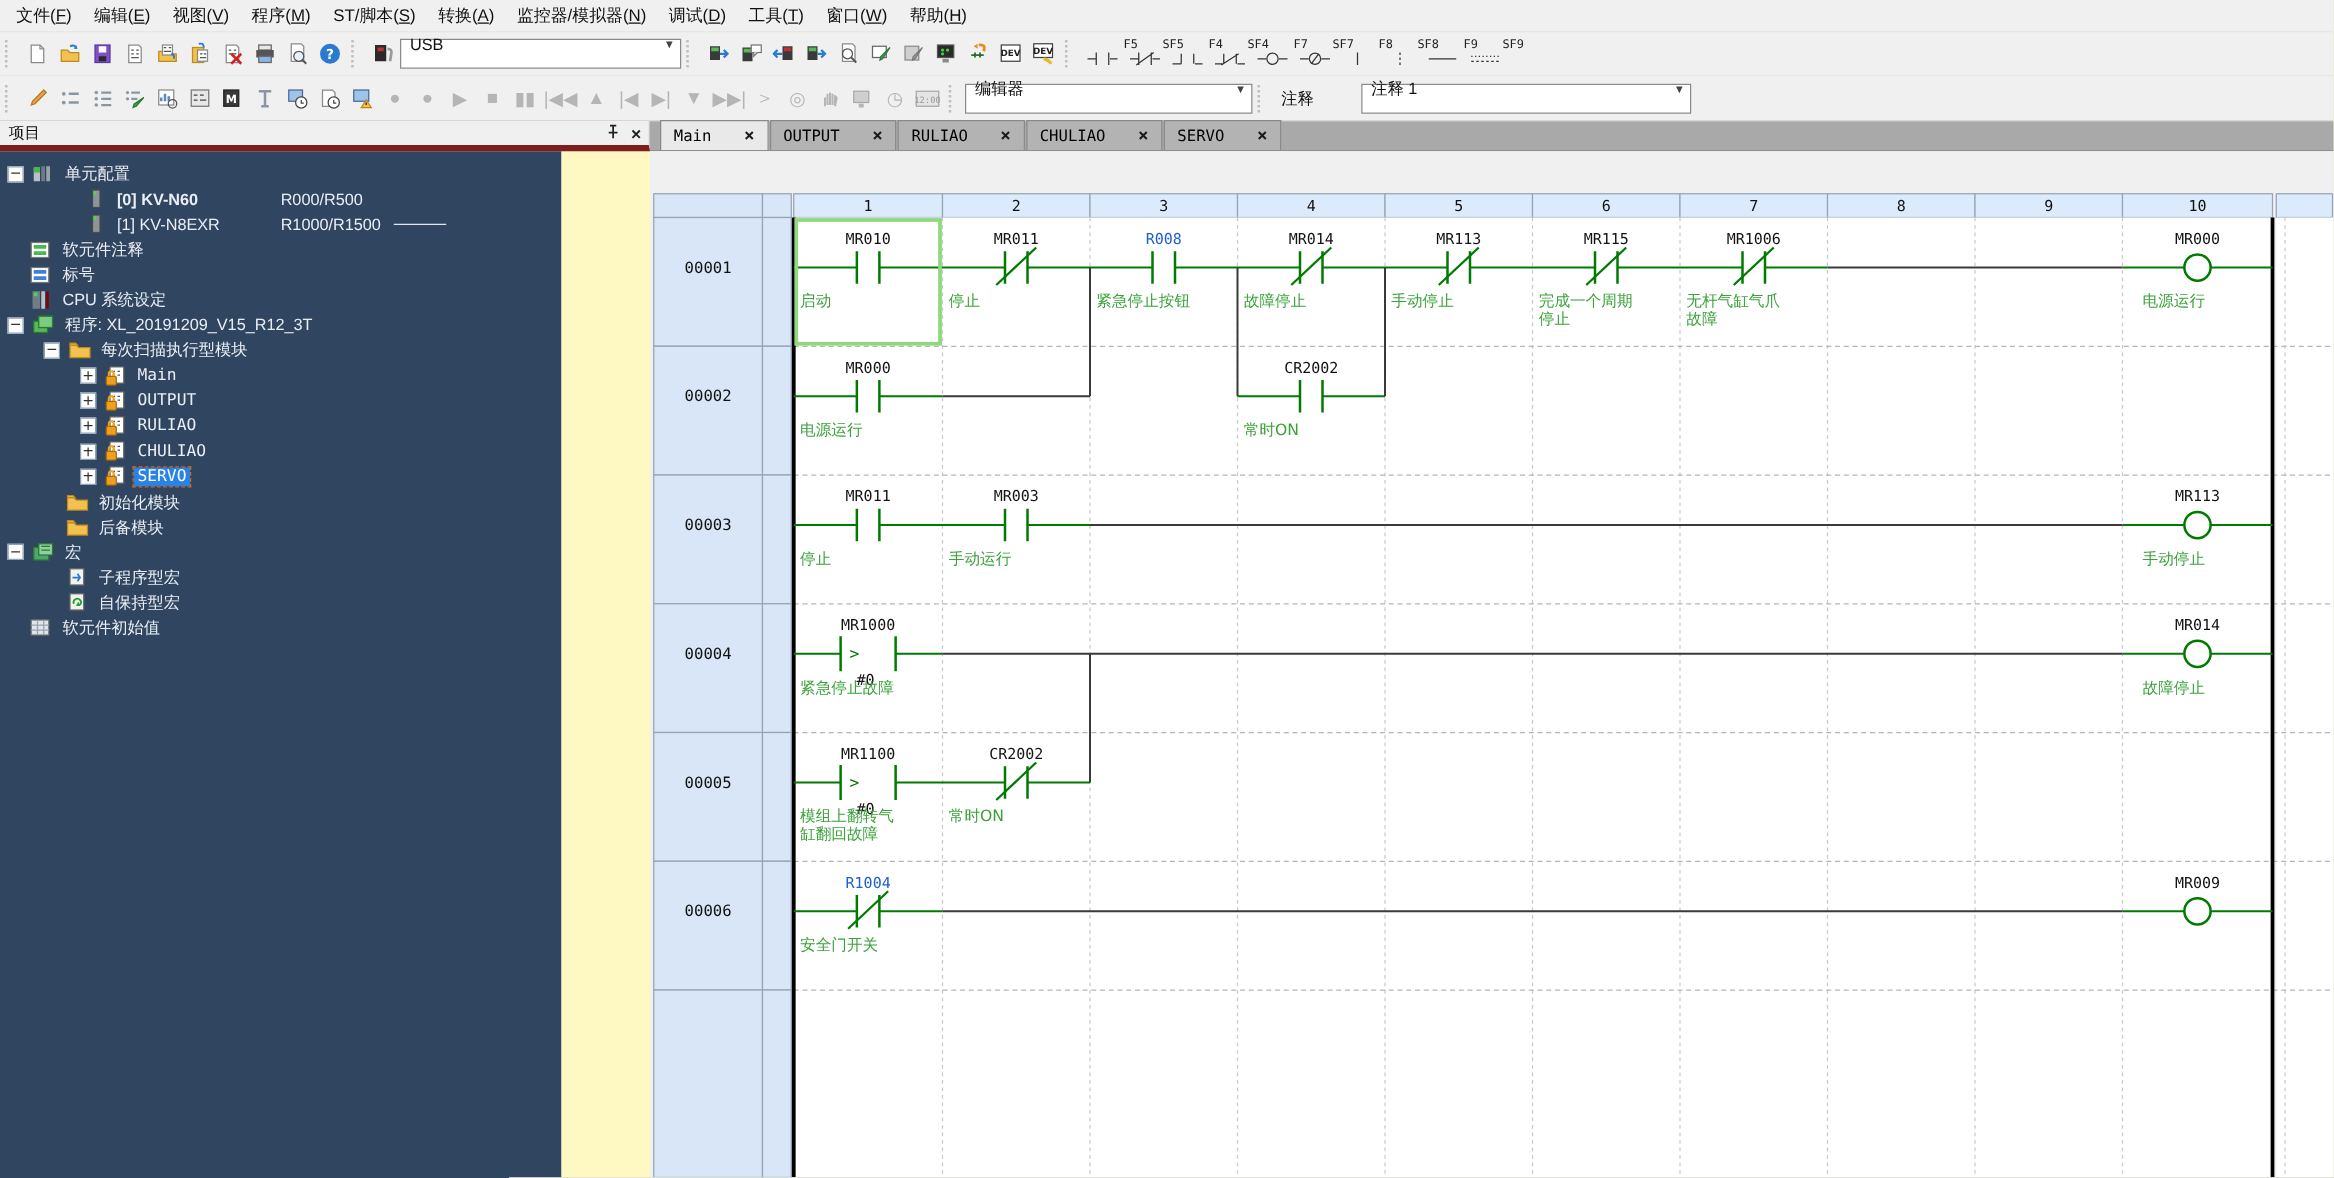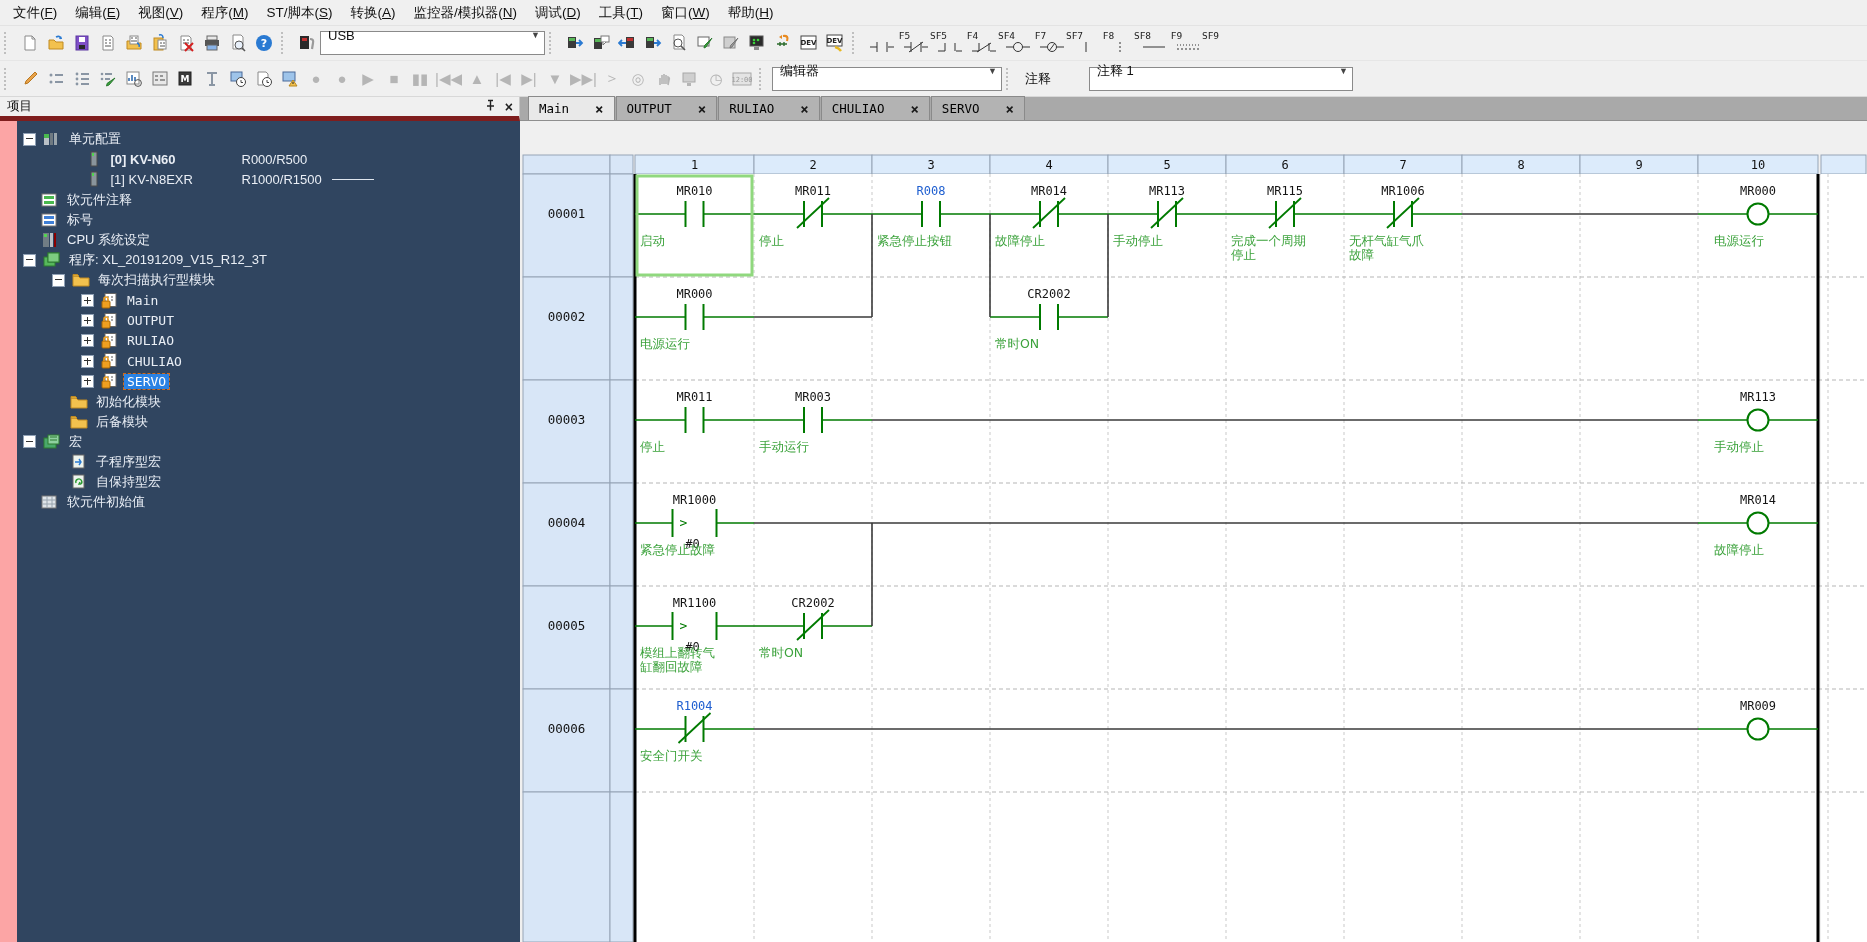--- a/index.html
+++ b/index.html
@@ -1,16 +1,16 @@
 <!DOCTYPE html>
 <html><head>
 <meta charset="utf-8">
 <style>
   html,body{margin:0;padding:0;background:#d4d0c8;}
-  #app{position:relative;width:1867px;height:942px;background:#fca5a5;overflow:hidden;
+  #app{position:relative;width:1867px;height:942px;background:#fef9c3;overflow:hidden;
        font-family:"Liberation Sans","DejaVu Sans",sans-serif;font-size:13px;color:#111;}
   .abs{position:absolute;}
   
   #menubar{left:0;top:0;width:1867px;height:26px;background:#f0f0f0;border-bottom:1px solid #e3e3e3;
            display:flex;align-items:center;padding-left:4px;box-sizing:border-box;}
   .menu-item{padding:3px 9px;font-size:13.5px;color:#111;white-space:nowrap;}
   .menu-item u{text-decoration:underline;}
   
   .toolbar{left:0;width:1867px;background:#f0f0f0;display:flex;align-items:center;box-sizing:border-box;}
   #toolbar1{top:26px;height:35px;border-bottom:1px solid #e6e6e6;}
@@ -32,21 +32,21 @@
   #panel-title{margin-left:7px;font-size:12.5px;}
   #panel-title-btns{margin-left:auto;display:flex;align-items:center;margin-right:6px;gap:8px;}
   .title-btn{font-size:14px;font-weight:700;color:#222;line-height:14px;}
   #tabbar{left:520px;top:97px;width:1347px;height:24px;background:#a9a9a9;border-bottom:1px solid #8f8f8f;
           display:flex;align-items:flex-end;box-sizing:border-box;}
   .tab{height:23px;display:flex;align-items:center;padding:0 10px;border:1px solid #8a8a8a;border-bottom:none;
        background:#b3b3b3;font-family:"DejaVu Sans Mono",monospace;font-size:12.5px;color:#000;margin-right:1px;}
   .tab.active{background:#e9e9e9;}
   .tab .tab-close{margin-left:26px;font-weight:700;font-size:14px;color:#1a1a1a;}
   
-  #project-panel{left:0;top:121px;width:520px;height:821px;background:#304560;overflow:hidden;margin-left:17px;}
+  #project-panel{left:0;top:121px;width:449px;height:821px;background:#304560;overflow:hidden;}
   #tree{padding-top:8px;}
   .trow{height:20.2px;display:flex;align-items:center;color:#e9eef5;font-size:13px;white-space:nowrap;}
   .ebox{width:11px;height:11px;background:#fff;border:1px solid #8fa0b5;position:relative;flex:0 0 auto;}
   .ebox:before{content:"";position:absolute;left:2px;top:4.5px;width:7px;height:1px;background:#333;}
   .ebox.plus:after{content:"";position:absolute;left:4.5px;top:2px;width:1px;height:7px;background:#333;}
   .ticon{width:18px;height:16px;margin-right:5px;flex:0 0 auto;}
   .ticon svg{display:block;}
   .tlabel{padding:0 3px;}
   .tlabel.mono{font-family:"DejaVu Sans Mono",monospace;}
   .tlabel.sel{background:#2a82e4;color:#fff;outline:1px dashed #d06a1a;}

